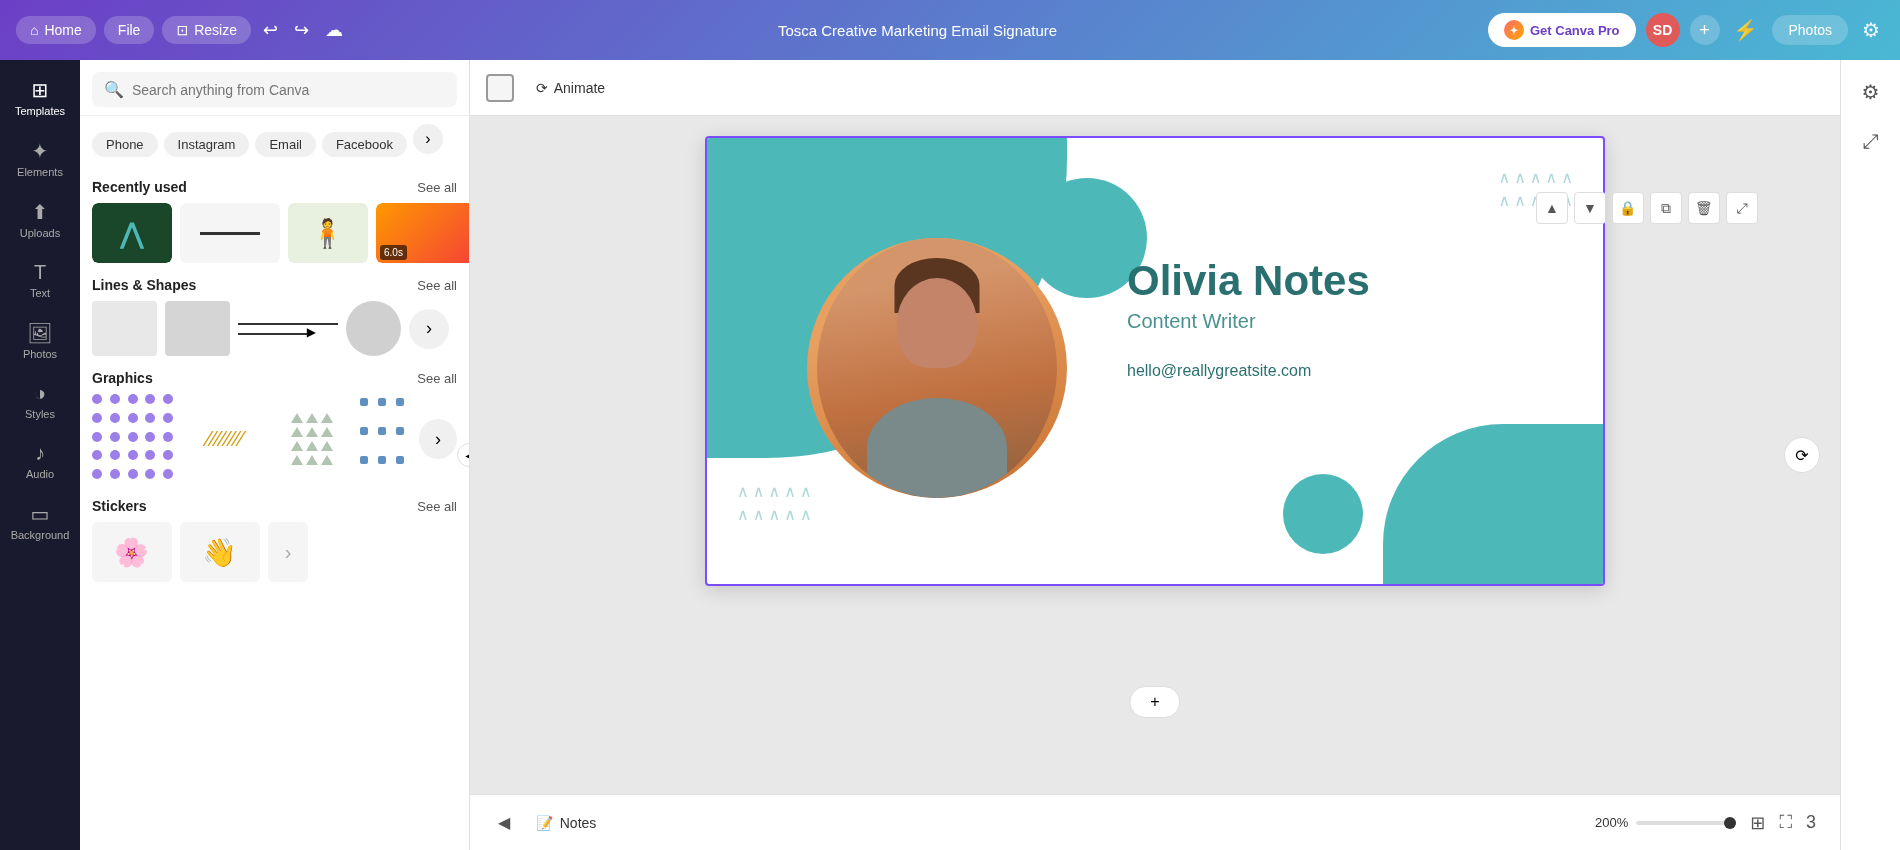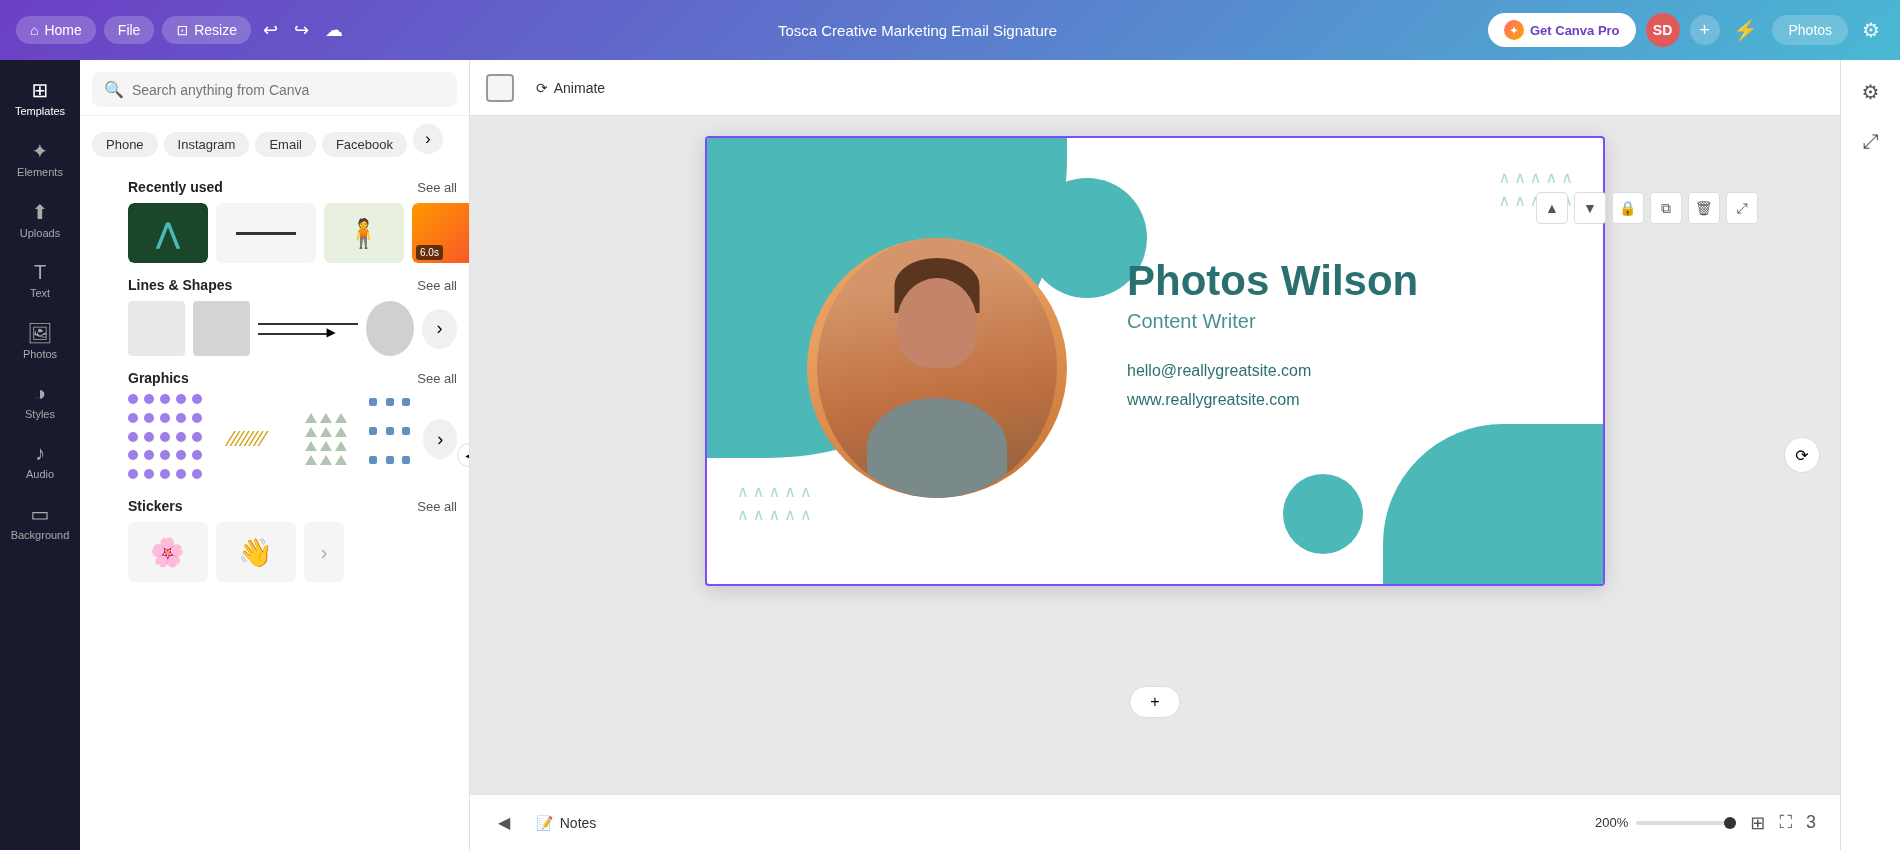--- a/index.html
+++ b/index.html
@@ -182,21 +182,21 @@
       border-radius: 50%;
       width: 30px;
       height: 30px;
       font-size: 16px;
       cursor: pointer;
       display: flex;
       align-items: center;
       justify-content: center;
     }
 
-    .panel-scroll { overflow-y: auto; flex: 1; padding: 0 12px 12px; margin-left: 36px; }
+    .panel-scroll { overflow-y: auto; flex: 1; padding: 0 12px 12px; }
     .section-header {
       display: flex;
       justify-content: space-between;
       align-items: center;
       margin: 14px 0 8px;
     }
     .section-title { font-size: 14px; font-weight: 600; color: #222; }
     .see-all-btn { font-size: 13px; color: #555; cursor: pointer; background: none; border: none; }
 
     
@@ -996,25 +996,24 @@
             <span class="chev">∧</span>
             <span class="chev">∧</span>
             <span class="chev">∧</span>
             <span class="chev">∧</span>
         </div>
 
         <div class="sig-teal-bottom-right"></div>
         <div class="sig-teal-circle-br"></div>
 
         <div class="sig-text-area">
-          <div class="sig-name">Photos Wilson</div>
+          <div class="sig-name">Olivia Notes</div>
           <div class="sig-title">Content Writer</div>
           <div class="sig-contact">
             <div class="sig-contact-line">hello@reallygreatsite.com</div>
-            <div class="sig-contact-line">www.reallygreatsite.com</div>
           </div>
         </div>
       </div>
 
       <div style="position:absolute;right:20px;top:50%;transform:translateY(-50%);background:white;border-radius:50%;width:36px;height:36px;display:flex;align-items:center;justify-content:center;border:1px solid #ddd;cursor:pointer;">
         <span>⟳</span>
       </div>
 
       <div style="position:absolute;bottom:76px;left:50%;transform:translateX(-50%);background:white;border-radius:20px;padding:6px 20px;border:1px solid #ddd;cursor:pointer;display:flex;align-items:center;gap:8px;">
         <span>+</span>

